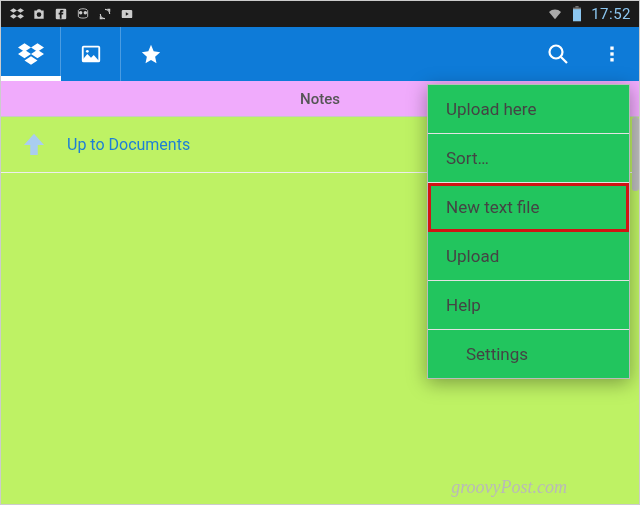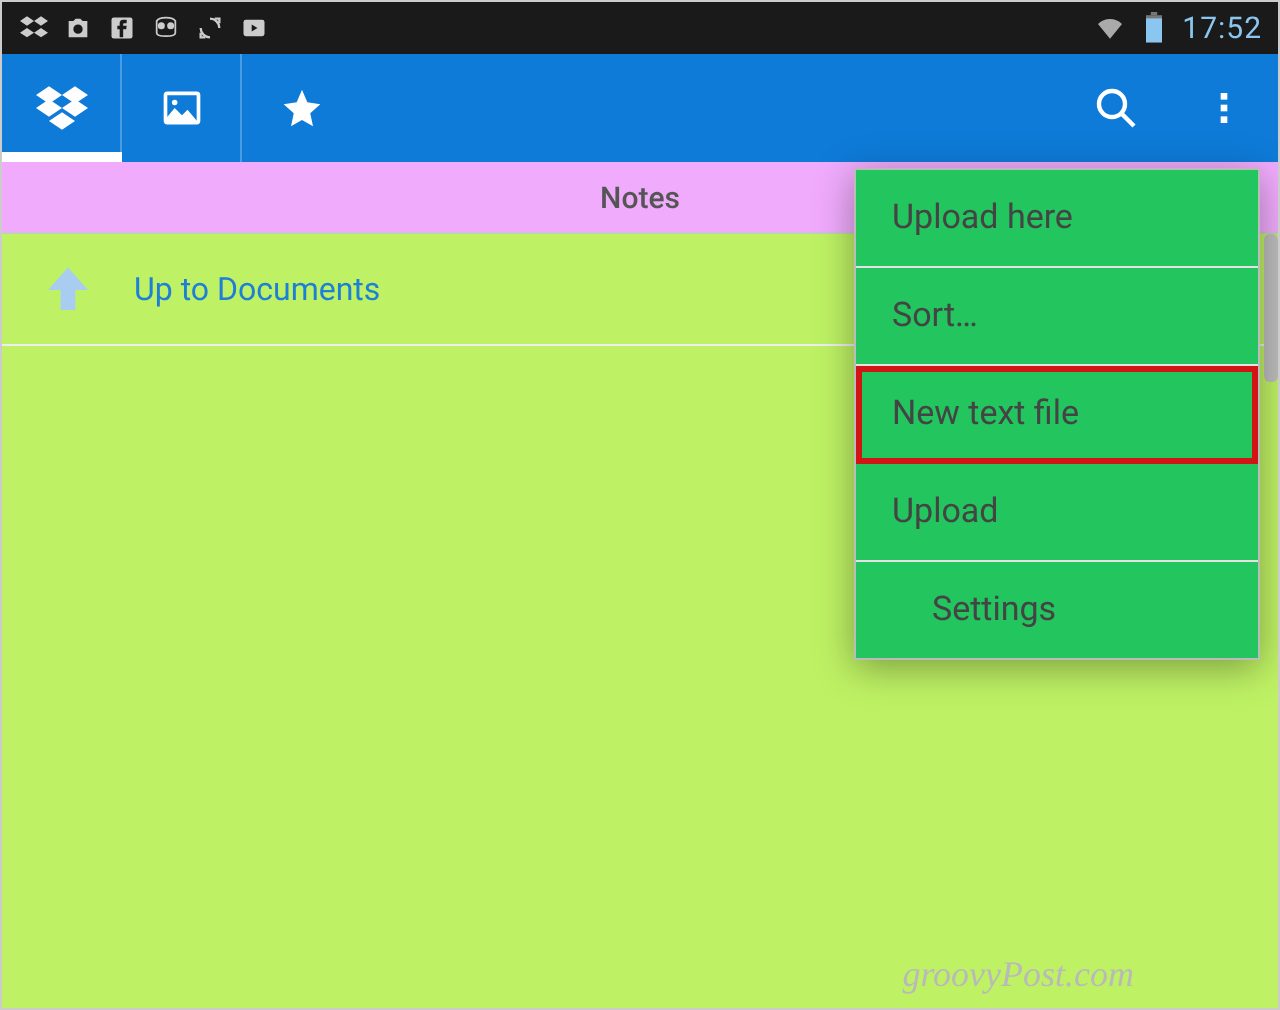--- a/index.html
+++ b/index.html
@@ -242,16 +242,17 @@
   </div>
 </div>
 
 <div class="scrollbar-right"></div>
 
 <div class="dropdown-menu">
   <div class="menu-item"><span>Upload here</span></div>
   <div class="menu-item"><span>Sort…</span></div>
   <div class="menu-item highlighted"><span>New text file</span></div>
   <div class="menu-item"><span>Upload</span></div>
+  <div class="menu-item"><span>Help</span></div>
   <div class="menu-item"><span>Settings</span></div>
 </div>
 
 <div class="watermark">groovyPost.com</div>
 
 </body></html>

